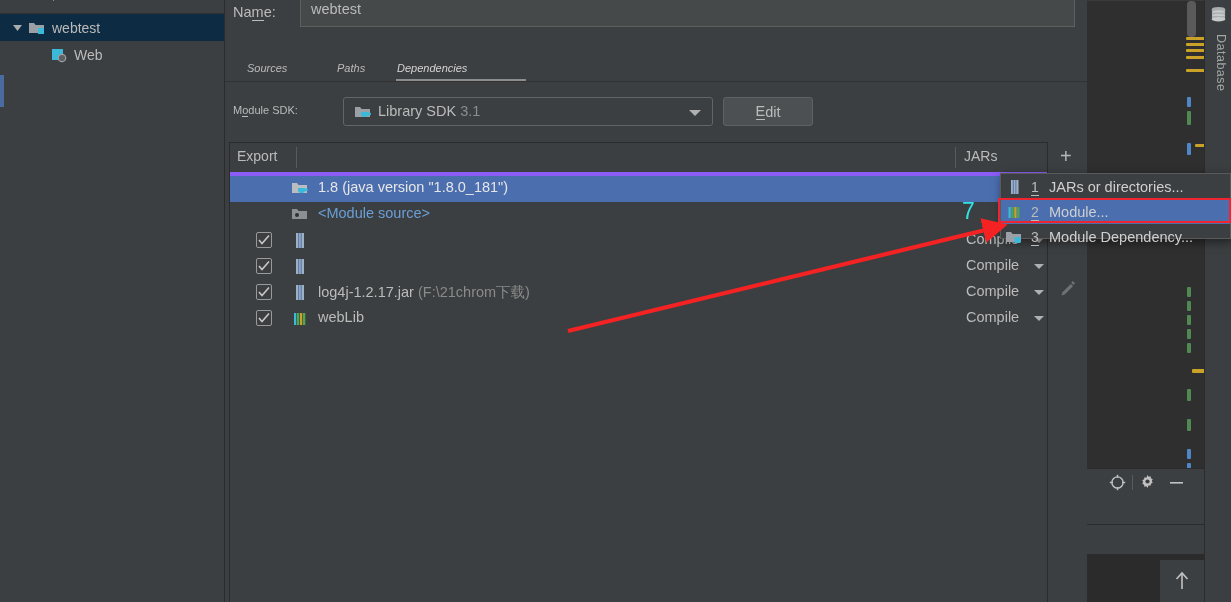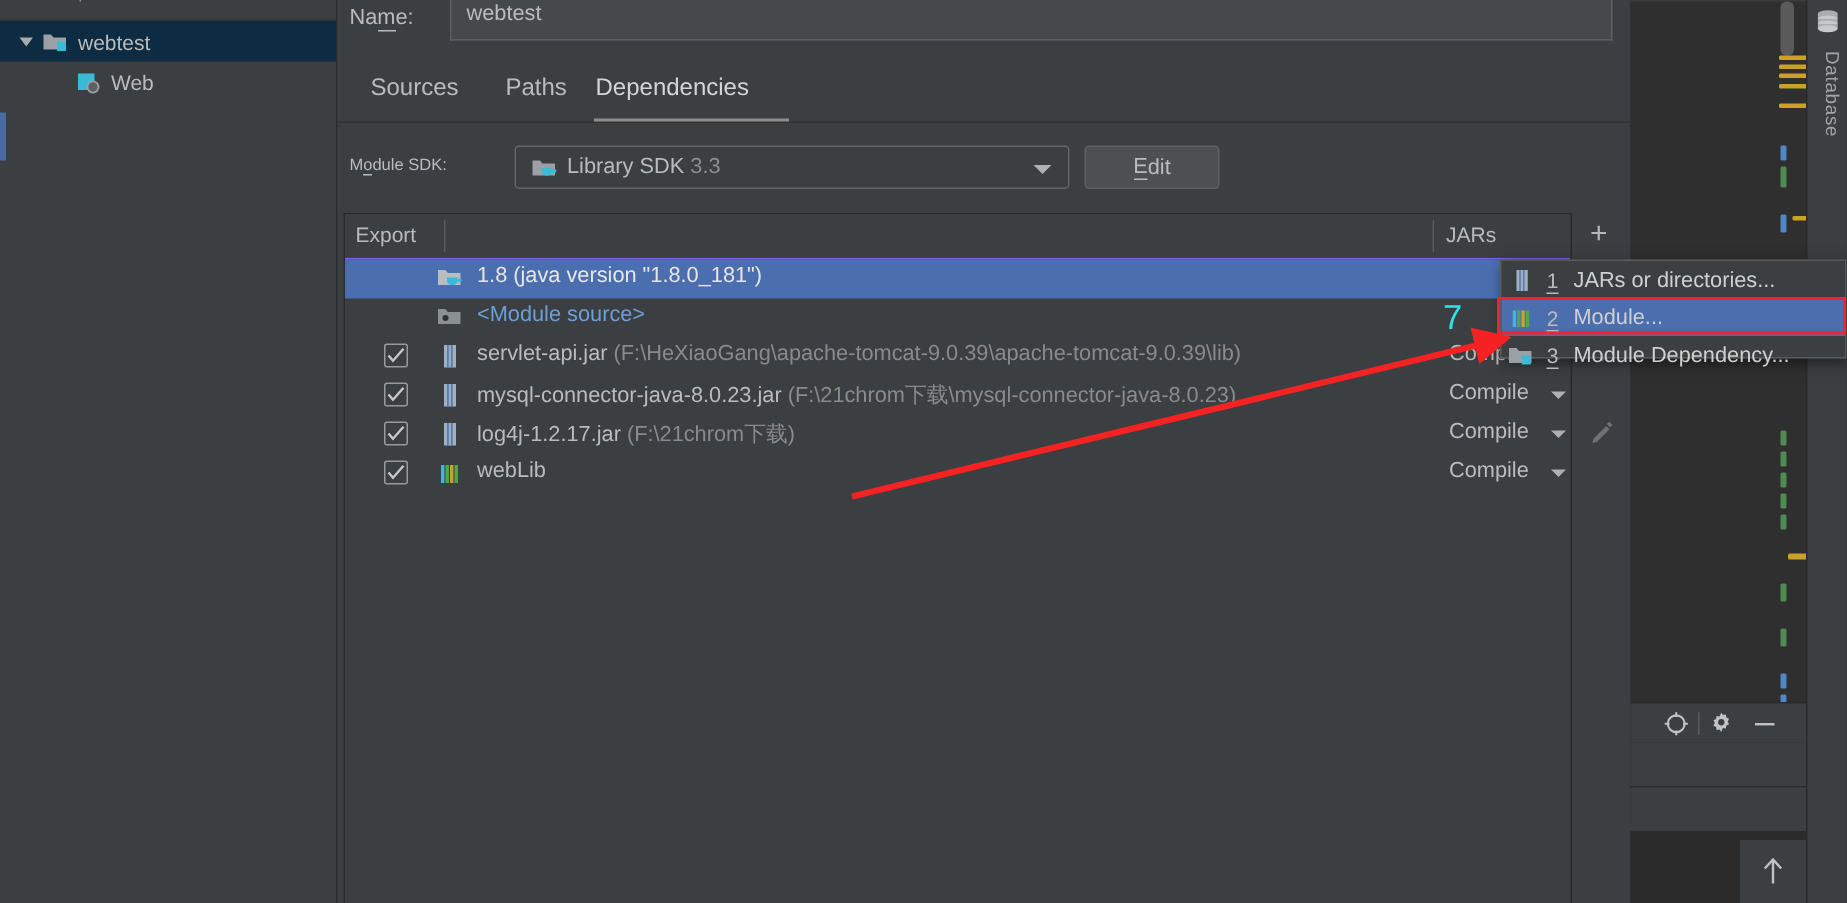--- a/index.html
+++ b/index.html
@@ -32,21 +32,21 @@
   .center{position:absolute;left:225px;top:0;width:862px;height:602px;background:#3c3f41;}
 
   .name-row{position:absolute;left:0;top:0;width:862px;height:33px;}
   .name-label{position:absolute;left:8px;top:4px;font-size:14.5px;color:#bbbbbb;}
   .name-label u{text-decoration:none;border-bottom:1px solid #bbbbbb;}
   .name-field{position:absolute;left:75px;top:-10px;width:775px;height:37px;
     background:#45494a;border:1px solid #5e6060;border-top:none;box-sizing:border-box;}
   .name-value{position:absolute;left:10px;top:11px;font-size:14.5px;color:#bbbbbb;}
 
   .tabs{position:absolute;left:0;top:44px;width:862px;height:37px;border-bottom:1px solid #323232;}
-  .tab{position:absolute;top:6px;font-size:16px;color:#bbbbbb;padding:0 2px;cursor:default;}
+  .tab{position:absolute;top:18px;font-size:11px;color:#bbbbbb;padding:0 2px;cursor:default;font-style:italic;}
   .tab.active{color:#d4d4d4;}
   .tab-underline{position:absolute;height:2px;background:#8d8d8d;bottom:0;}
 
   .sdk-row{position:absolute;left:0;top:96px;width:862px;height:36px;}
   .sdk-label{position:absolute;left:8px;top:8px;font-size:11px;color:#bbbbbb;}
   .sdk-label u{text-decoration:none;border-bottom:1px solid #bbbbbb;}
   .sdk-combo{position:absolute;left:118px;top:1px;width:370px;height:29px;
     background:#3c3f41;border:1px solid #646464;border-radius:3px;box-sizing:border-box;}
   .sdk-combo .sdkicon{position:absolute;left:10px;top:6px;width:18px;height:16px;}
   .sdk-combo .txt{position:absolute;left:34px;top:5px;font-size:14.5px;color:#bbbbbb;white-space:nowrap;}
@@ -54,21 +54,21 @@
   .sdk-arrow{position:absolute;right:11px;top:12px;width:0;height:0;
     border-left:6px solid transparent;border-right:6px solid transparent;border-top:6px solid #b0b0b0;}
   .edit-btn{position:absolute;left:498px;top:1px;width:90px;height:29px;background:#4c5052;
     border:1px solid #5e6264;border-radius:3px;box-sizing:border-box;color:#bbbbbb;
     font-size:14.5px;display:flex;align-items:center;justify-content:center;font-family:"Liberation Sans",sans-serif;}
   .edit-btn u{text-decoration:none;border-bottom:1px solid #bbbbbb;}
 
   
   .table-wrap{position:absolute;left:4px;top:142px;width:858px;height:460px;
     border-top:1px solid #2b2b2b;border-left:1px solid #2b2b2b;background:#3c3f41;}
-  .thead{position:relative;height:29px;background:#3c3f41;border-bottom:1px solid #8b5cf6;}
+  .thead{position:relative;height:29px;background:#3c3f41;border-bottom:4px solid #8b5cf6;}
   .th-export{position:absolute;left:7px;top:5px;font-size:14px;color:#bbbbbb;}
   .th-sep{position:absolute;top:4px;width:1px;height:21px;background:#5a5a5a;}
   .th-scope{position:absolute;top:5px;font-size:14px;color:#bbbbbb;}
   .tbody{position:relative;}
   .trow{position:relative;height:26px;}
   .trow.sel{background:#4b6eaf;}
   .cb{position:absolute;left:26px;top:4px;width:16px;height:16px;border:1px solid #9a9a9a;
     background:#3c3f41;border-radius:2px;box-sizing:border-box;}
   .cb svg{position:absolute;left:1px;top:1px;}
   .row-icon{position:absolute;left:61px;top:4px;width:18px;height:17px;}
@@ -184,21 +184,21 @@
     <div class="sdk-row">
       <span class="sdk-label">M<u>o</u>dule SDK:</span>
       <div class="sdk-combo">
         <span class="sdkicon">
           <svg width="18" height="16" viewBox="0 0 18 16">
             <path d="M1 3h5l1.6 2H16v8H1z" fill="#9aa0a6"></path>
             <path d="M7 8h7v2a3 3 0 0 1-3 3h-1a3 3 0 0 1-3-3z" fill="#3bb9d8"></path>
             <path d="M14 8.6h1.6a1.4 1.4 0 0 1 0 2.8H14z" fill="#3bb9d8"></path>
           </svg>
         </span>
-        <span class="txt"><span>Library SDK</span> <span class="dim">3.3</span></span>
+        <span class="txt"><span>Library SDK</span> <span class="dim">3.1</span></span>
         <span class="sdk-arrow"></span>
       </div>
       <div class="edit-btn"><u>E</u>dit</div>
     </div>
 
     <div class="table-wrap">
       <div class="thead">
         <span class="th-export">Export</span>
         <span class="th-sep" style="left:66px;"></span>
         <span class="th-sep" style="left:725px;"></span>
@@ -234,39 +234,37 @@
                 <polyline points="1,6 4,9.5 11,1.5" fill="none" stroke="#c7c7c7" stroke-width="1.6"></polyline>
               </svg>
           </span>
           <span class="row-icon">
             <svg width="18" height="17" viewBox="0 0 18 17">
               <rect x="5" y="1" width="8" height="15" fill="#9fb0c4"></rect>
               <rect x="7" y="1" width="1.2" height="15" fill="#5b7da8"></rect>
               <rect x="9.6" y="1" width="1.2" height="15" fill="#5b7da8"></rect>
             </svg>
           </span>
-          <span class="row-text"><span>servlet-api.jar</span> <span class="path">(F:\HeXiaoGang\apache-tomcat-9.0.39\apache-tomcat-9.0.39\lib)</span></span>
           <span class="scope" style="left:736px;">Compile</span>
           <span class="scope-arrow" style="left:804px;"></span>
         </div>
 
         <div class="trow">
           <span class="cb">
             <svg width="12" height="12" viewBox="0 0 12 12">
                 <polyline points="1,6 4,9.5 11,1.5" fill="none" stroke="#c7c7c7" stroke-width="1.6"></polyline>
               </svg>
           </span>
           <span class="row-icon">
             <svg width="18" height="17" viewBox="0 0 18 17">
               <rect x="5" y="1" width="8" height="15" fill="#9fb0c4"></rect>
               <rect x="7" y="1" width="1.2" height="15" fill="#5b7da8"></rect>
               <rect x="9.6" y="1" width="1.2" height="15" fill="#5b7da8"></rect>
             </svg>
           </span>
-          <span class="row-text"><span>mysql-connector-java-8.0.23.jar</span> <span class="path">(F:\21chrom下载\mysql-connector-java-8.0.23)</span></span>
           <span class="scope" style="left:736px;">Compile</span>
           <span class="scope-arrow" style="left:804px;"></span>
         </div>
 
         <div class="trow">
           <span class="cb">
             <svg width="12" height="12" viewBox="0 0 12 12">
                 <polyline points="1,6 4,9.5 11,1.5" fill="none" stroke="#c7c7c7" stroke-width="1.6"></polyline>
               </svg>
           </span>

